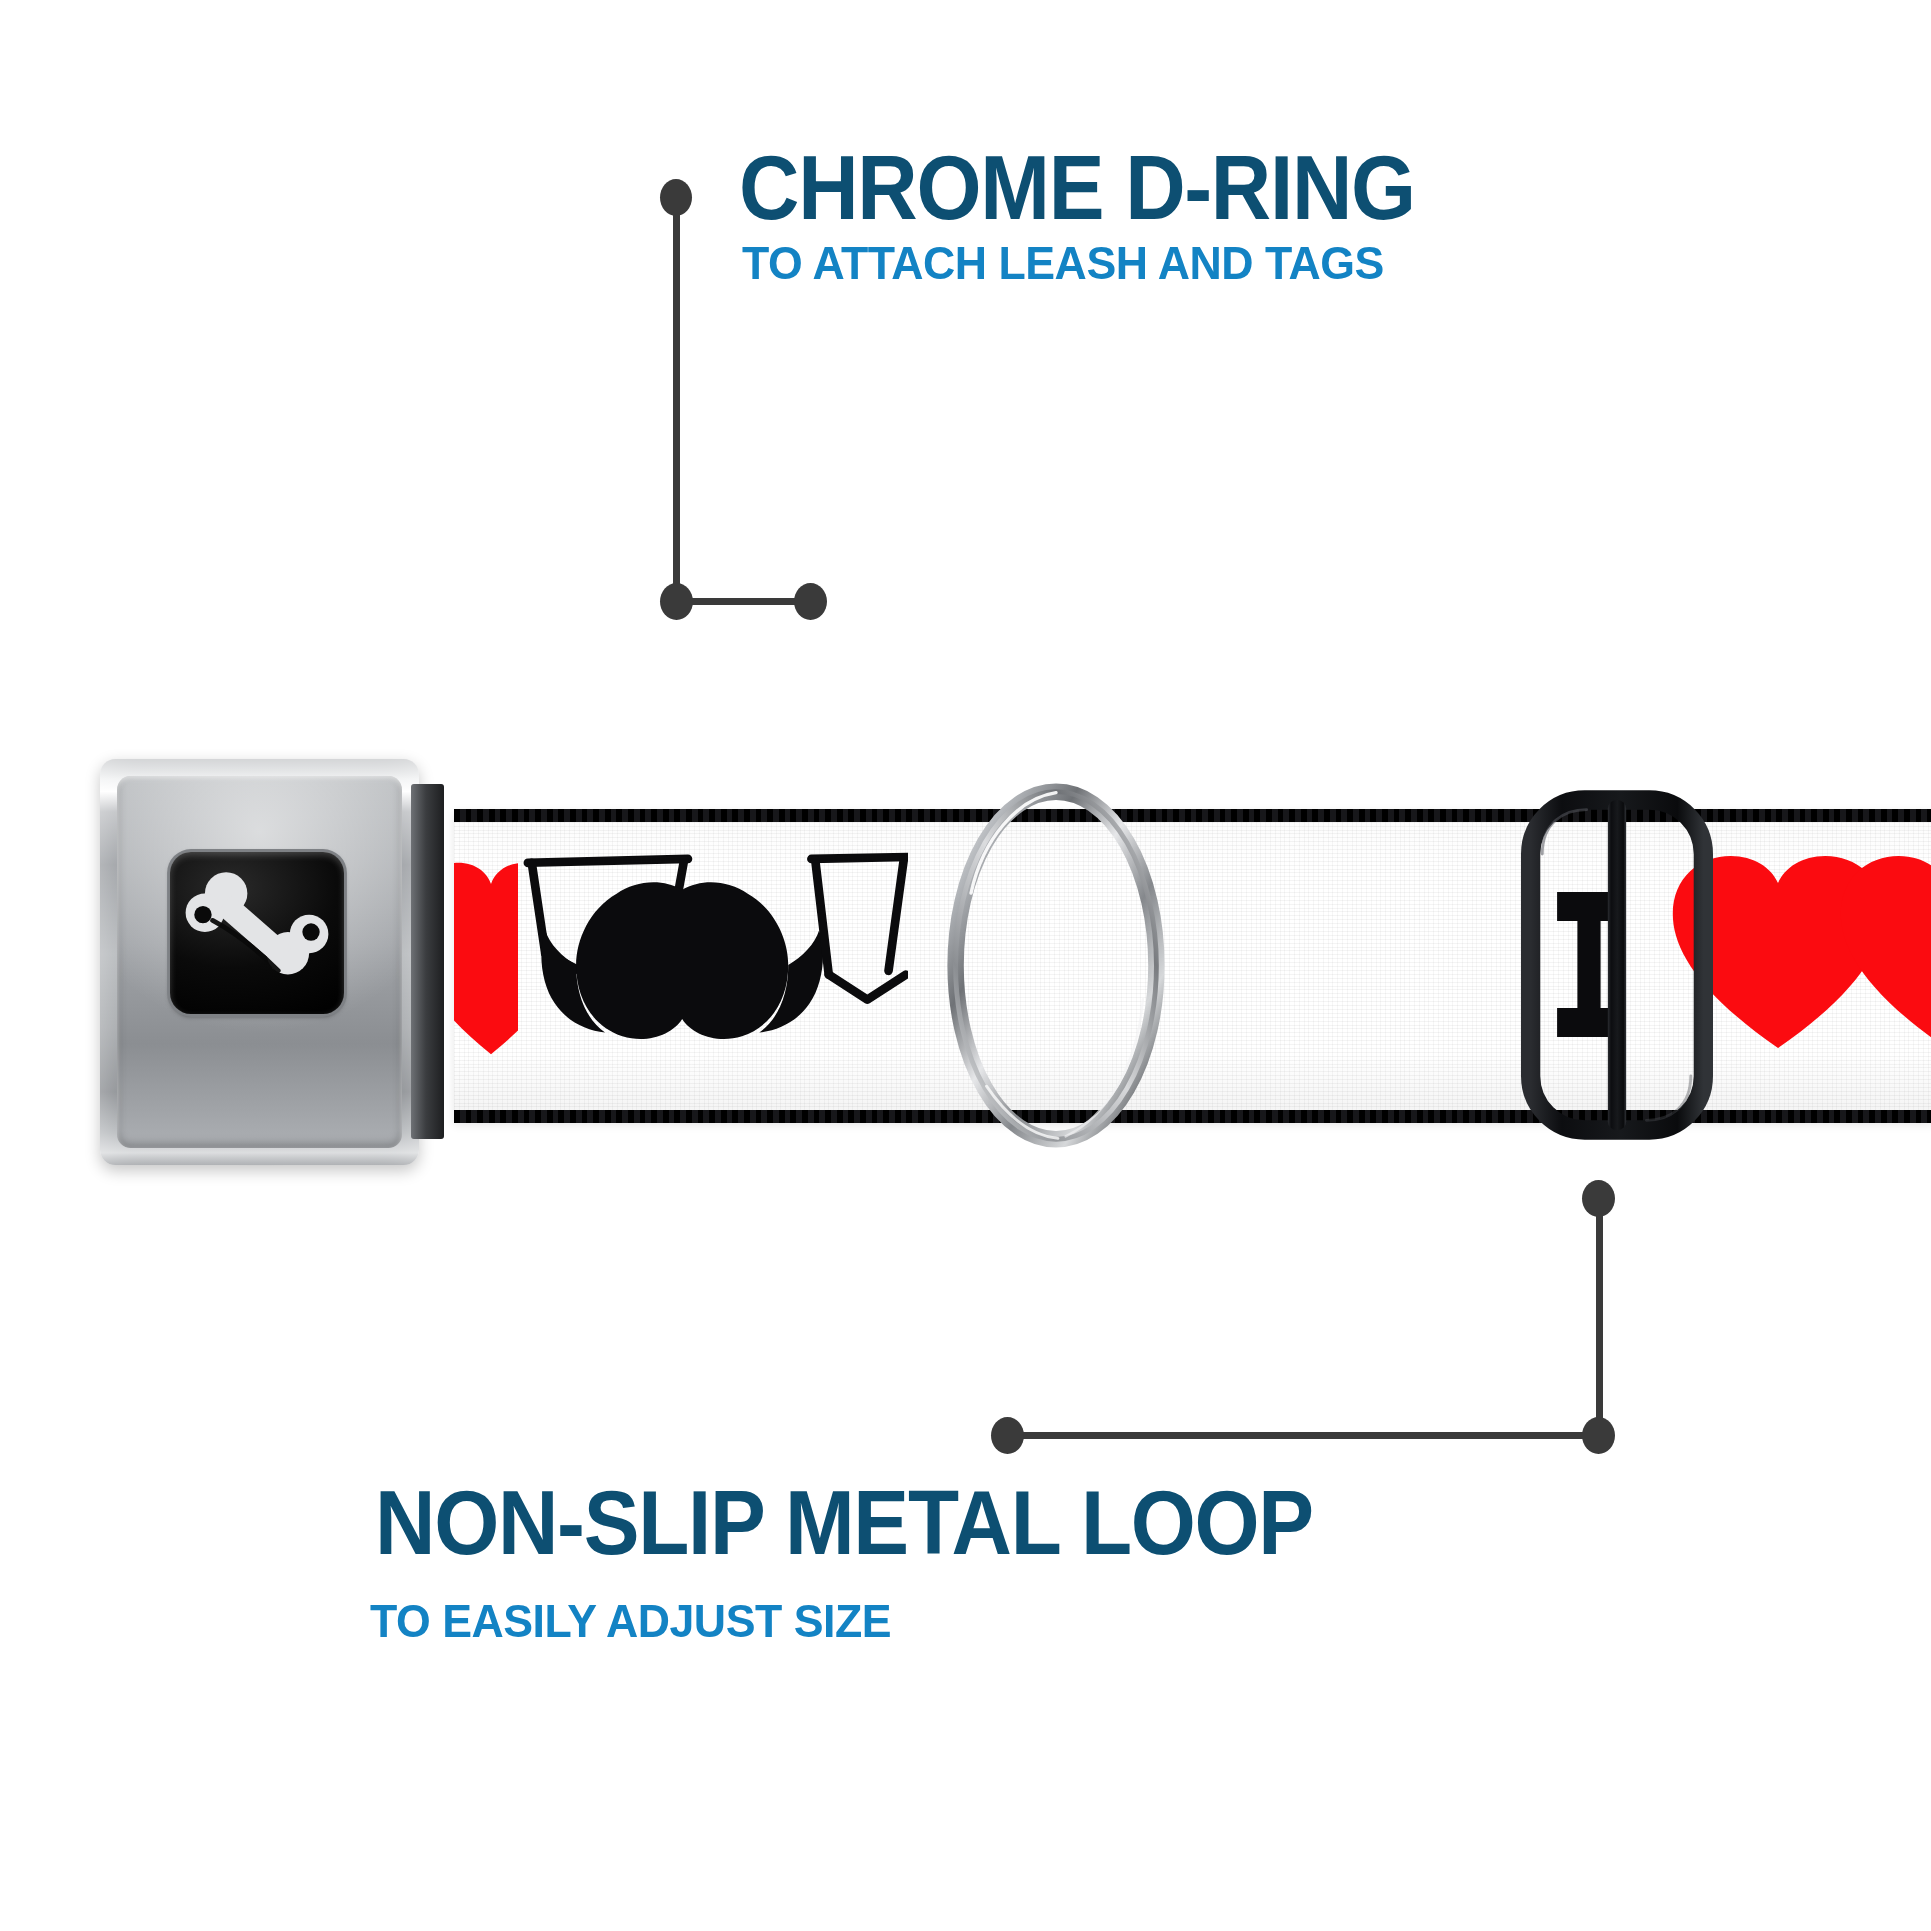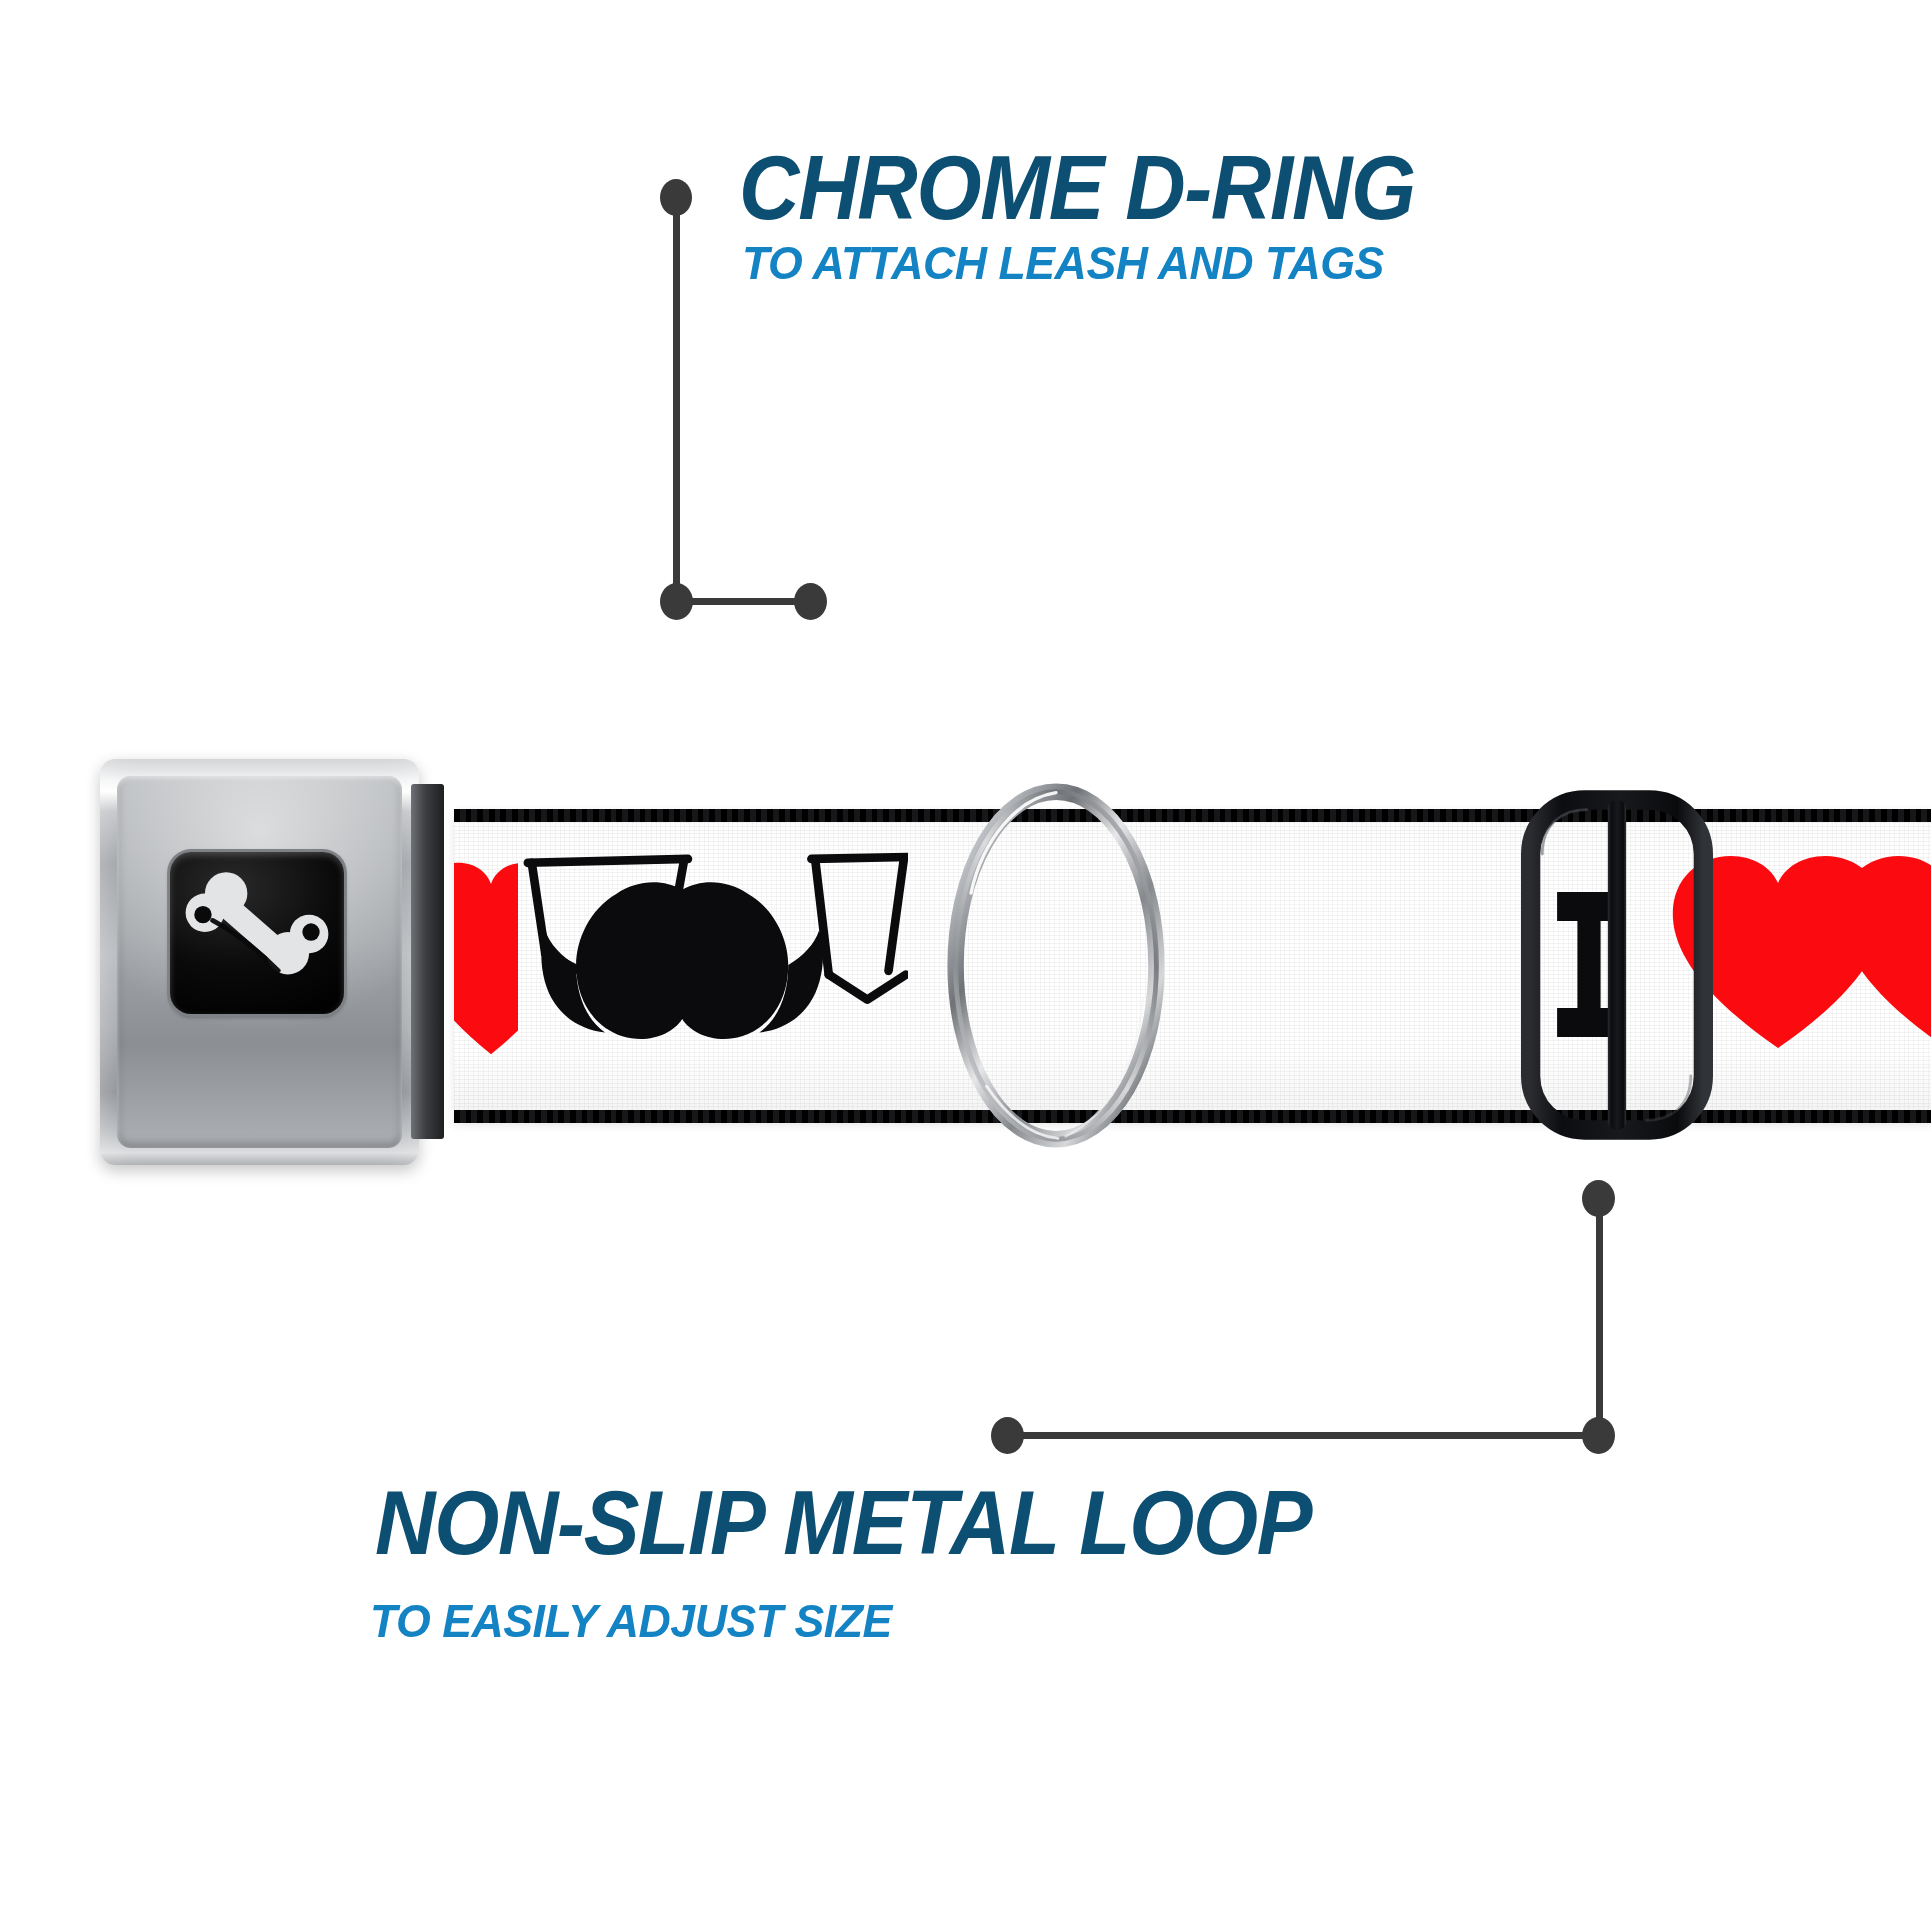--- a/index.html
+++ b/index.html
@@ -4,21 +4,21 @@
 <title>Seatbelt Dog Collar Feature Callouts</title>
 <style>
   html,body{margin:0;padding:0;}
   body{
     width:1931px;height:1931px;
     background:#ffffff;
     font-family:"Liberation Sans", sans-serif;
     overflow:hidden;
     position:relative;
   }
-  #stage{position:absolute;inset:0;width:1931px;height:1931px;font-style:italic;}
+  #stage{position:absolute;inset:0;width:1931px;height:1931px;}
 
   
   .callout-title{
     position:absolute;
     font-weight:bold;
     font-size:90px;
     line-height:1;
     letter-spacing:-1.4px;
     color:#0d4f72;
     white-space:nowrap;

